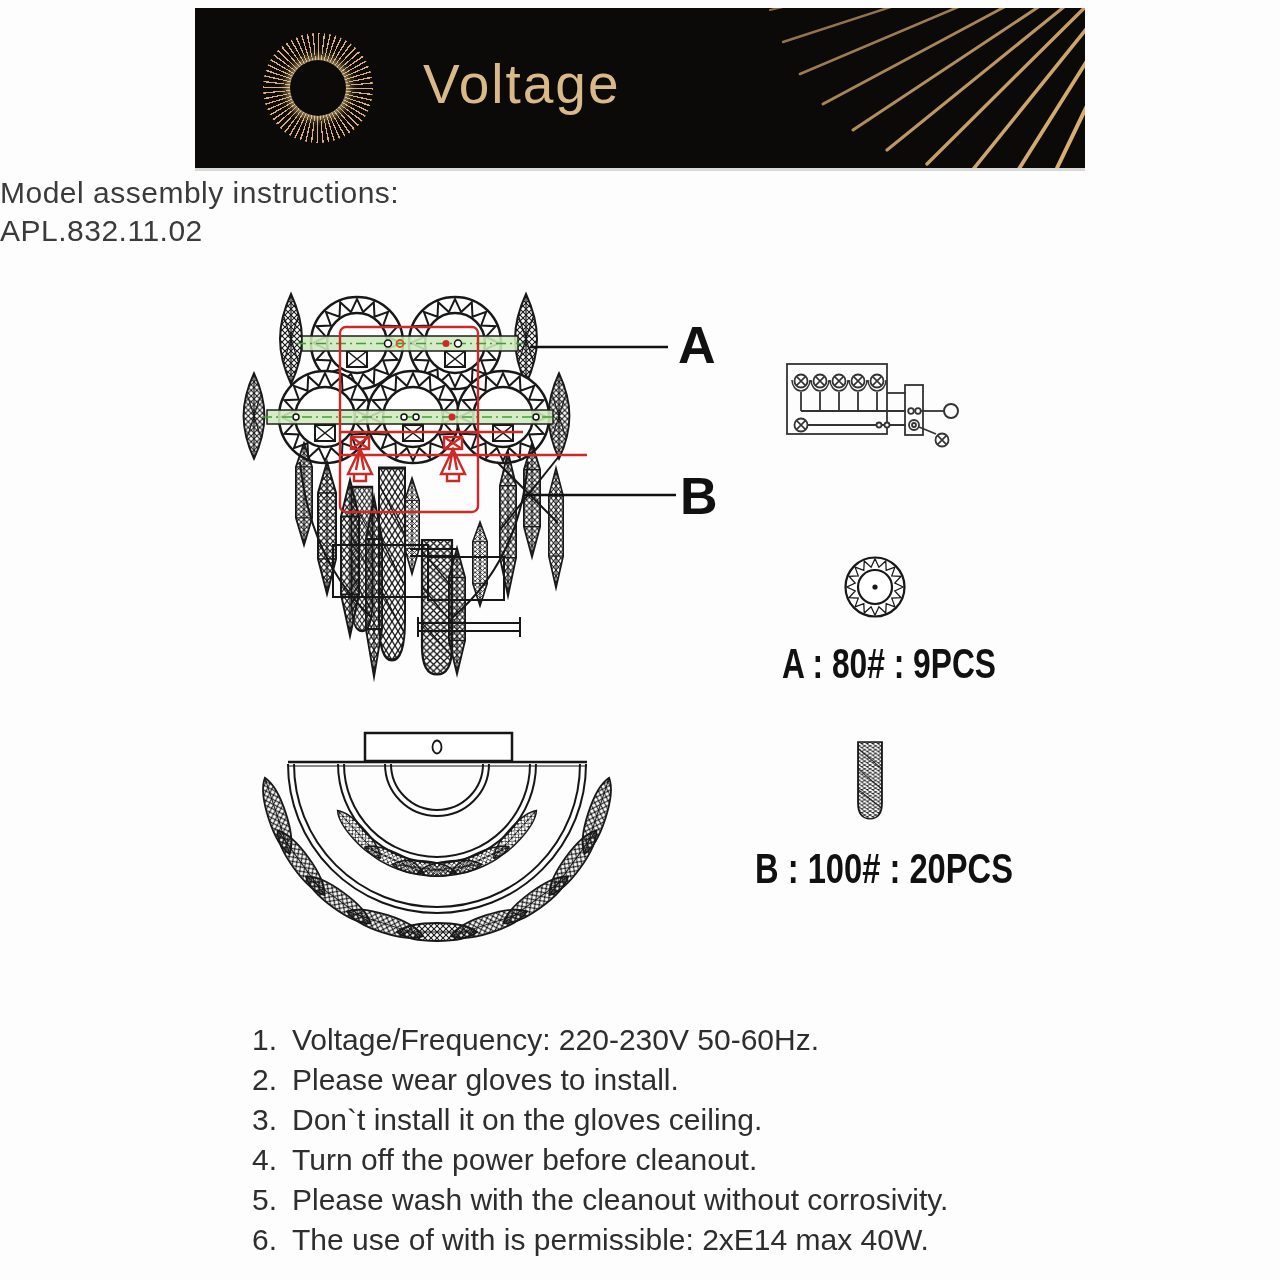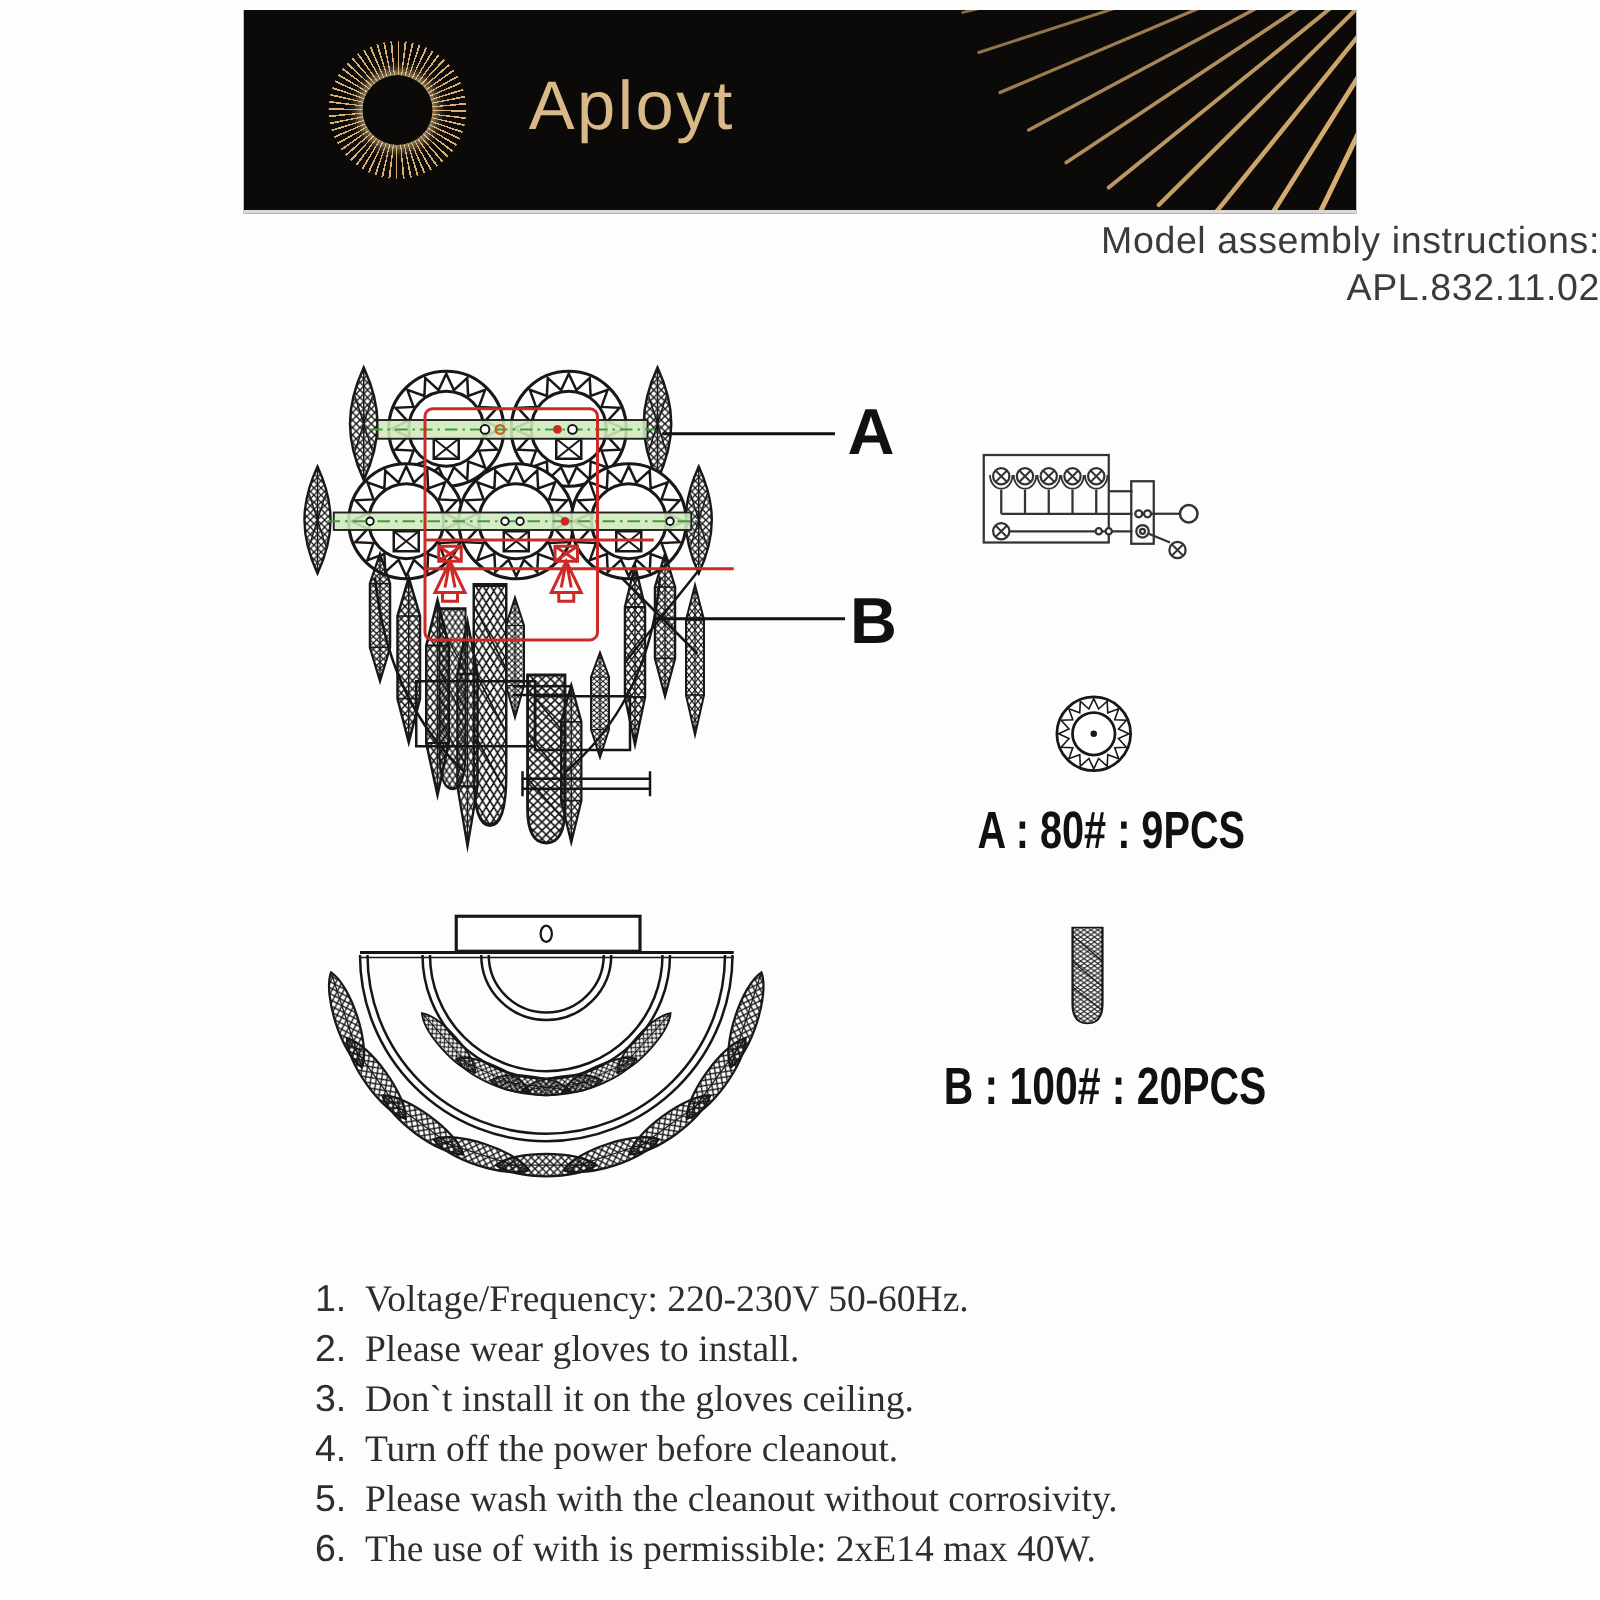--- a/index.html
+++ b/index.html
@@ -9,39 +9,39 @@
   .banner{position:absolute;left:195px;top:8px;width:890px;height:160px;
     background:#0c0a09;border-bottom:3px solid #d9d9d9;overflow:hidden;}
   .logo{position:absolute;left:68px;top:25px;width:110px;height:110px;border-radius:50%;
     background:repeating-conic-gradient(#d9ae72 0deg 1.6deg, #0c0a09 1.6deg 6deg);}
   .logo::after{content:"";position:absolute;inset:27px;background:#0c0a09;border-radius:50%;
     box-shadow:0 0 9px 3px rgba(242,210,156,.85);}
   .brand{position:absolute;left:228px;top:44px;font-size:55px;font-weight:400;
     letter-spacing:2px;color:#d9b988;font-family:"Liberation Sans",sans-serif;}
   .rays{position:absolute;right:0;top:0;width:890px;height:160px;}
   
-  .title{position:absolute;left:0;top:174px;width:1280px;text-align:right;
+  .title{position:absolute;left:0;top:174px;width:1280px;text-align:left;
     color:#3b3b3b;font-size:30px;line-height:38px;letter-spacing:.5px;}
   
   .fig{position:absolute;left:0;top:0;width:1280px;height:1280px;}
   
   .instr{position:absolute;left:252px;top:1020px;width:830px;color:#2e2e2e;
     font-size:30px;line-height:40px;}
   .instr .row{display:flex;}
   .instr .n{width:40px;flex:0 0 40px;}
-  .instr .t{flex:1;font-family:Liberation Serif, serif;}
+  .instr .t{flex:1;}
 </style>
 </head>
 <body>
 
 <div class="page">
 
   <div class="banner">
     <div class="logo"></div>
-    <div class="brand">Aployt</div>
+    <div class="brand">Voltage</div>
     <svg class="rays" viewBox="0 0 890 160">
       <g stroke-linecap="round" fill="none">
         <line x1="985" y1="-95" x2="575" y2="2" stroke="#8a6b43" stroke-width="2.2"></line>
         <line x1="985" y1="-95" x2="588" y2="34" stroke="#93744a" stroke-width="2.4"></line>
         <line x1="985" y1="-95" x2="605" y2="66" stroke="#9d7c50" stroke-width="2.6"></line>
         <line x1="985" y1="-95" x2="628" y2="96" stroke="#a78556" stroke-width="2.8"></line>
         <line x1="985" y1="-95" x2="658" y2="122" stroke="#b28e5c" stroke-width="3"></line>
         <line x1="985" y1="-95" x2="692" y2="142" stroke="#bd9763" stroke-width="3.2"></line>
         <line x1="985" y1="-95" x2="732" y2="156" stroke="#c59e67" stroke-width="3.4"></line>
         <line x1="985" y1="-95" x2="776" y2="164" stroke="#cda56b" stroke-width="3.6"></line>

